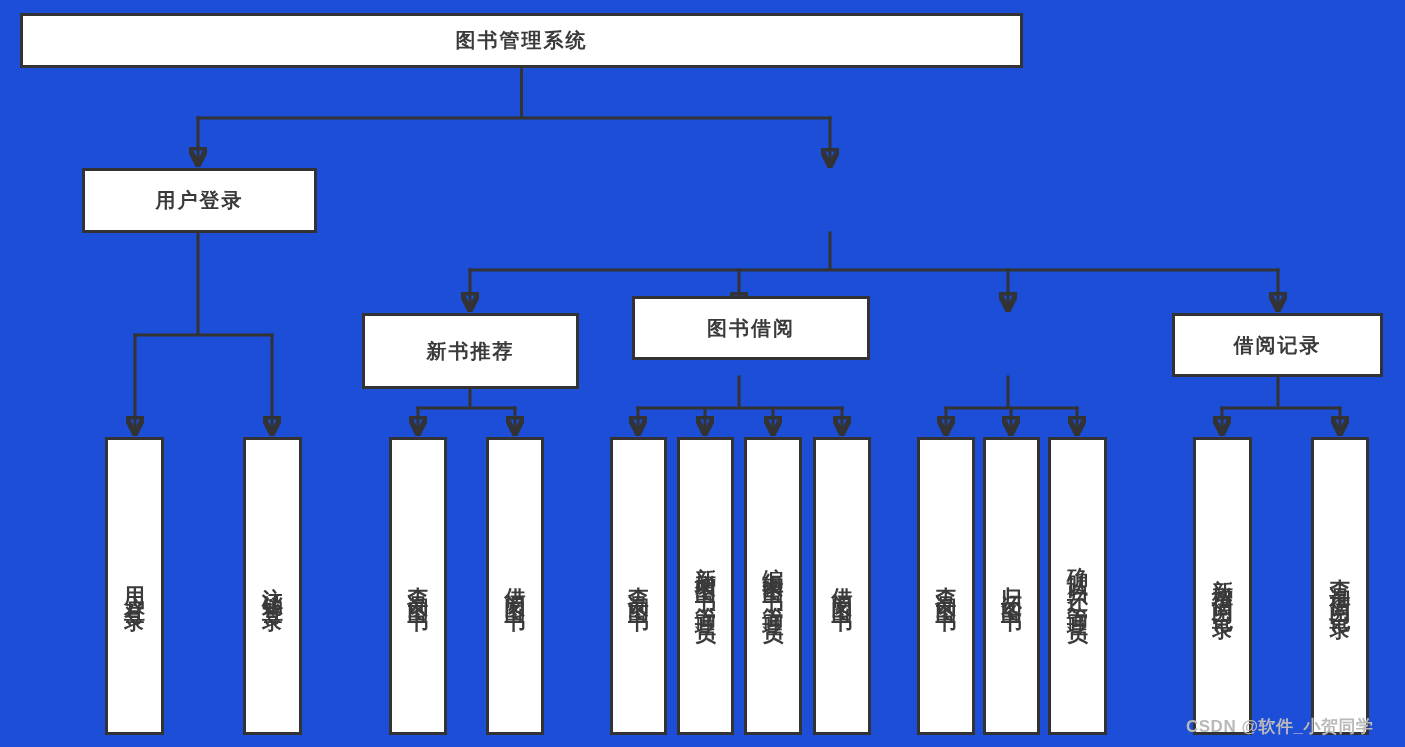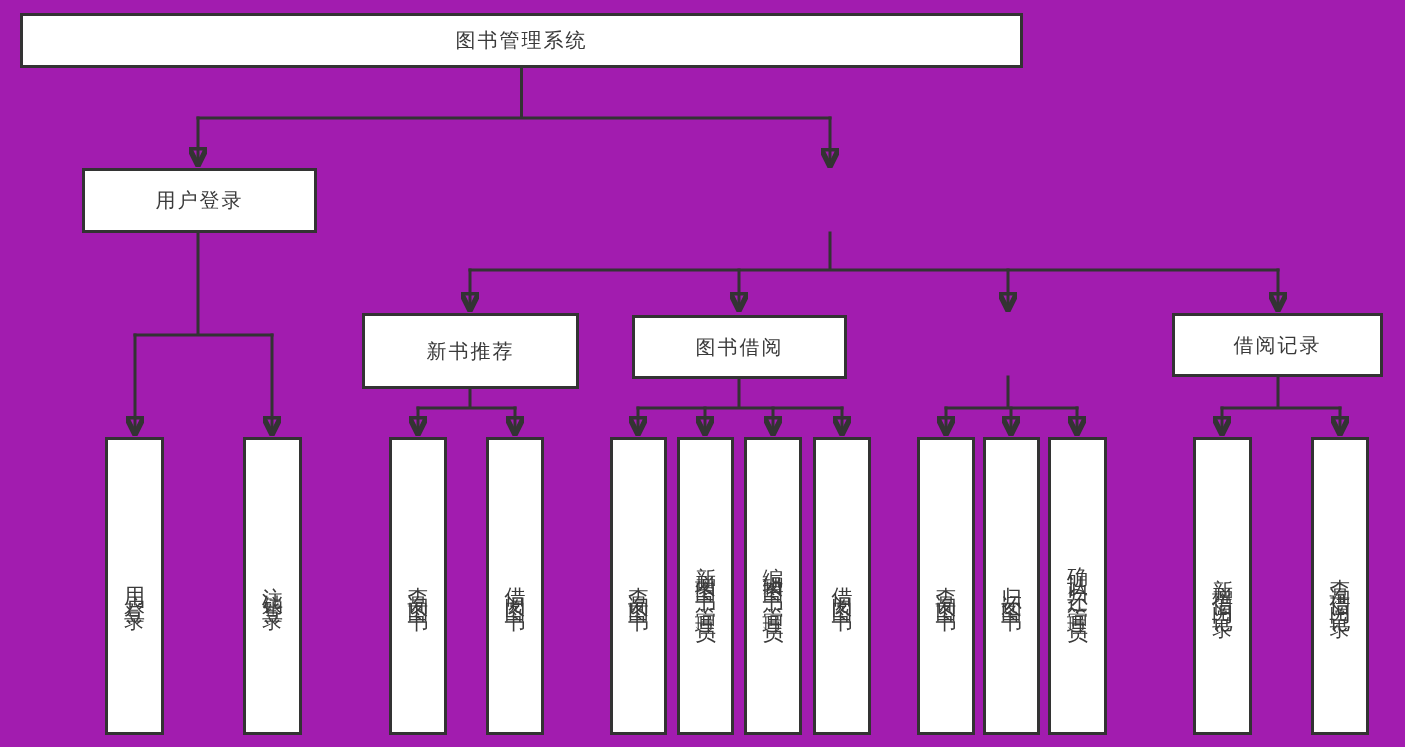--- a/index.html
+++ b/index.html
@@ -1,22 +1,23 @@
 <!DOCTYPE html>
 <html><head>
 <meta charset="utf-8">
 <style>
   html, body { margin: 0; padding: 0; background: #ffffff; }
   .stage {
     position: relative;
     width: 1405px;
     height: 747px;
-    background: #a21caf;
+    background: #1d4ed8;
     font-family: "Liberation Sans", "DejaVu Sans", sans-serif;
     overflow: hidden;
+    font-weight: bold;
   }
   .connectors {
     position: absolute;
     left: 0; top: 0;
     width: 1405px; height: 747px;
     z-index: 0;
   }
   .connectors path {
     stroke: #333333;
     stroke-width: 3;
@@ -109,21 +110,21 @@
     <span class="label">图书管理系统</span>
   </div>
 
   <div class="box" style="left:82px; top:168px; width:235px; height:65px">
     <span class="label">用户登录</span>
   </div>
 
   <div class="box" style="left:362px; top:313px; width:217px; height:76px">
     <span class="label">新书推荐</span>
   </div>
-  <div class="box" style="left:632px; top:315px; width:215px; height:64px">
+  <div class="box" style="left:632px; top:296px; width:238px; height:64px">
     <span class="label">图书借阅</span>
   </div>
   <div class="box" style="left:1172px; top:313px; width:211px; height:64px">
     <span class="label">借阅记录</span>
   </div>
 
   <div class="box leaf" style="left:105px; top:437px; width:59px; height:298px">
     <span class="label">用户登录</span>
   </div>
   <div class="box leaf" style="left:243px; top:437px; width:59px; height:298px">
@@ -160,14 +161,15 @@
     <span class="label">确认归还（管理员）</span>
   </div>
 
   <div class="box leaf" style="left:1193px; top:437px; width:59px; height:298px">
     <span class="label">新增借阅记录</span>
   </div>
   <div class="box leaf" style="left:1311px; top:437px; width:58px; height:298px">
     <span class="label">查询借阅记录</span>
   </div>
 
+  <div class="watermark">CSDN @软件_小贺同学</div>
 
 </div>
 
 </body></html>

